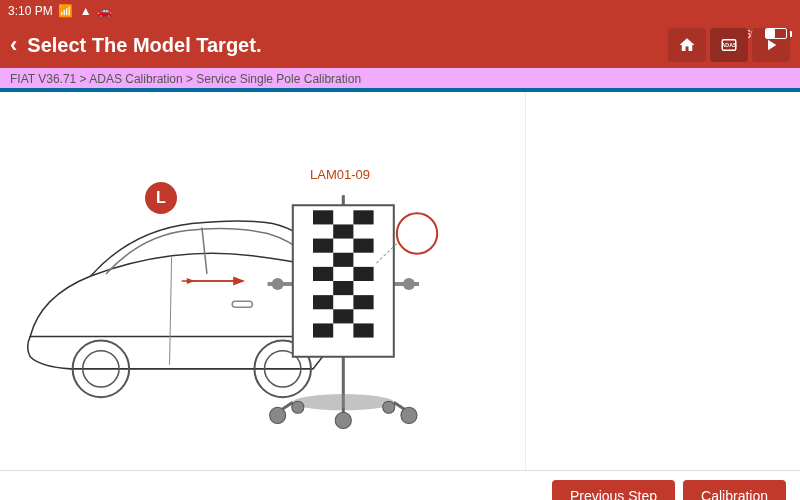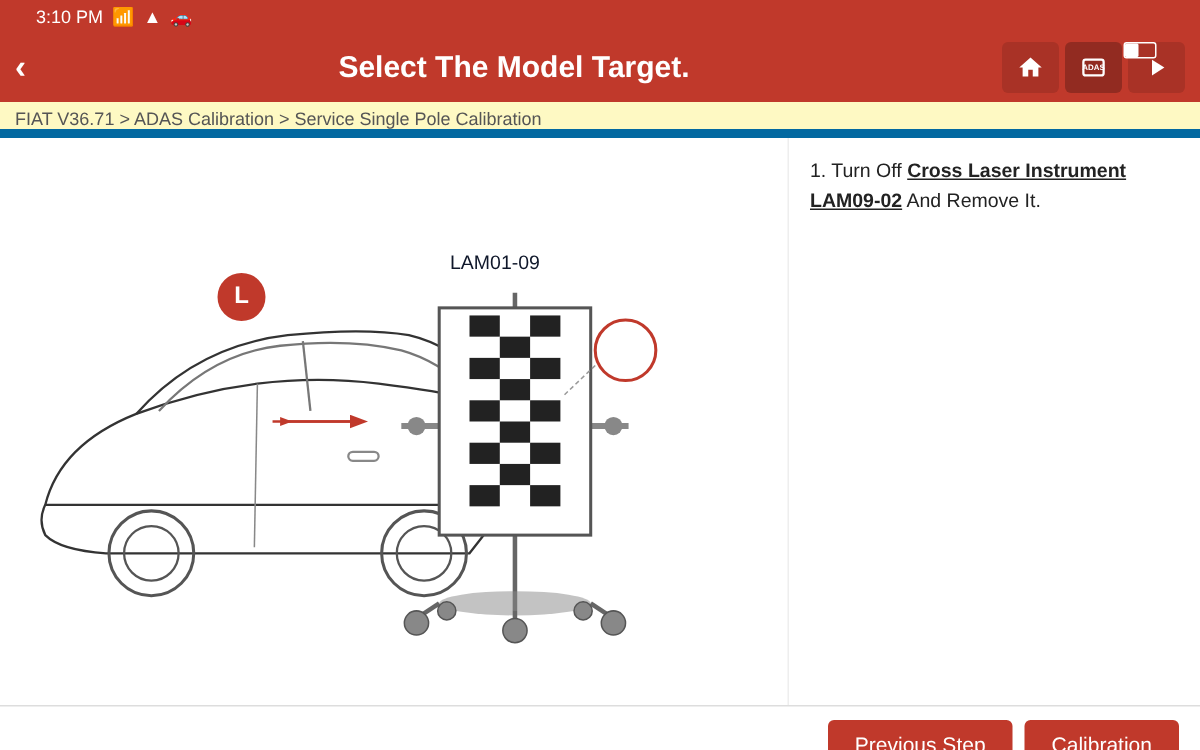--- a/index.html
+++ b/index.html
@@ -6,21 +6,21 @@
     body { width: 800px; height: 500px; font-family: Arial, sans-serif; background: #f0f0f0; overflow: hidden; }
 
     
     .status-bar {
       background: #c0392b;
       color: white;
       height: 22px;
       display: flex;
       align-items: center;
       justify-content: space-between;
-      padding: 0 24px;
+      padding: 0 8px;
       font-size: 12px;
       gap: 28px;
     }
     .status-left { display: flex; align-items: center; gap: 6px; }
     .status-right { display: flex; align-items: center; gap: 4px; font-size: 11px; margin-top: 45px; }
 
     
     .header {
       background: #c0392b;
       height: 46px;
@@ -36,21 +36,20 @@
       font-weight: bold;
       background: none;
       border: none;
       line-height: 1;
     }
     .header-title {
       color: white;
       font-size: 20px;
       font-weight: bold;
       flex: 1;
-      text-align: center;
     }
     .header-icons {
       display: flex;
       gap: 4px;
     }
     .header-icon-btn {
       background: #a93226;
       border: none;
       border-radius: 4px;
       width: 38px;
@@ -61,22 +60,22 @@
       cursor: pointer;
       color: white;
       font-size: 16px;
     }
     .header-icon-btn.active {
       background: #922b21;
     }
 
     
     .breadcrumb {
-      background: #fef9c3;
-      border-bottom: 6px solid #0369a1;
+      background: #f0abfc;
+      border-bottom: 4px solid #0369a1;
       padding: 4px 10px;
       font-size: 12px;
       color: #555;
       height: 24px;
     }
 
     
     .main-content {
       display: flex;
       height: calc(500px - 22px - 46px - 24px - 30px);
@@ -135,23 +134,23 @@
       justify-content: center;
       color: white;
       font-weight: bold;
       font-size: 16px;
     }
 
     
     .lam-label {
       position: absolute;
       top: 75px;
-      left: 300px;
+      left: 310px;
       font-size: 13px;
-      color: #0f172a;
+      color: #c2410c;
     }
 
     
     .battery {
       display: inline-flex;
       align-items: center;
       gap: 2px;
       font-size: 11px;
     }
     .battery-body {
@@ -317,23 +316,20 @@
       <circle cx="265" cy="168" r="6" fill="#888"></circle>
       <circle cx="395" cy="168" r="6" fill="#888"></circle>
 
       <circle cx="403" cy="118" r="20" fill="none" stroke="#c0392b" stroke-width="2"></circle>
       <line x1="383" y1="128" x2="362" y2="148" stroke="#999" stroke-width="1" stroke-dasharray="3,2"></line>
 
     </svg>
   </div>
 
   <div class="instructions">
-    <p>
-      <span>1. Turn Off </span><span class="link-text">Cross Laser Instrument LAM09-02</span><span> And Remove It.</span>
-    </p>
     <br>
   </div>
 
 </div>
 
 <div style="position:relative; background:white; border-top:1px solid #ddd; height:50px; display:flex; align-items:center; justify-content:flex-end; padding-right:14px; gap:8px;">
   <button class="footer-btn">Previous Step</button>
   <button class="footer-btn">Calibration</button>
 </div>
 

